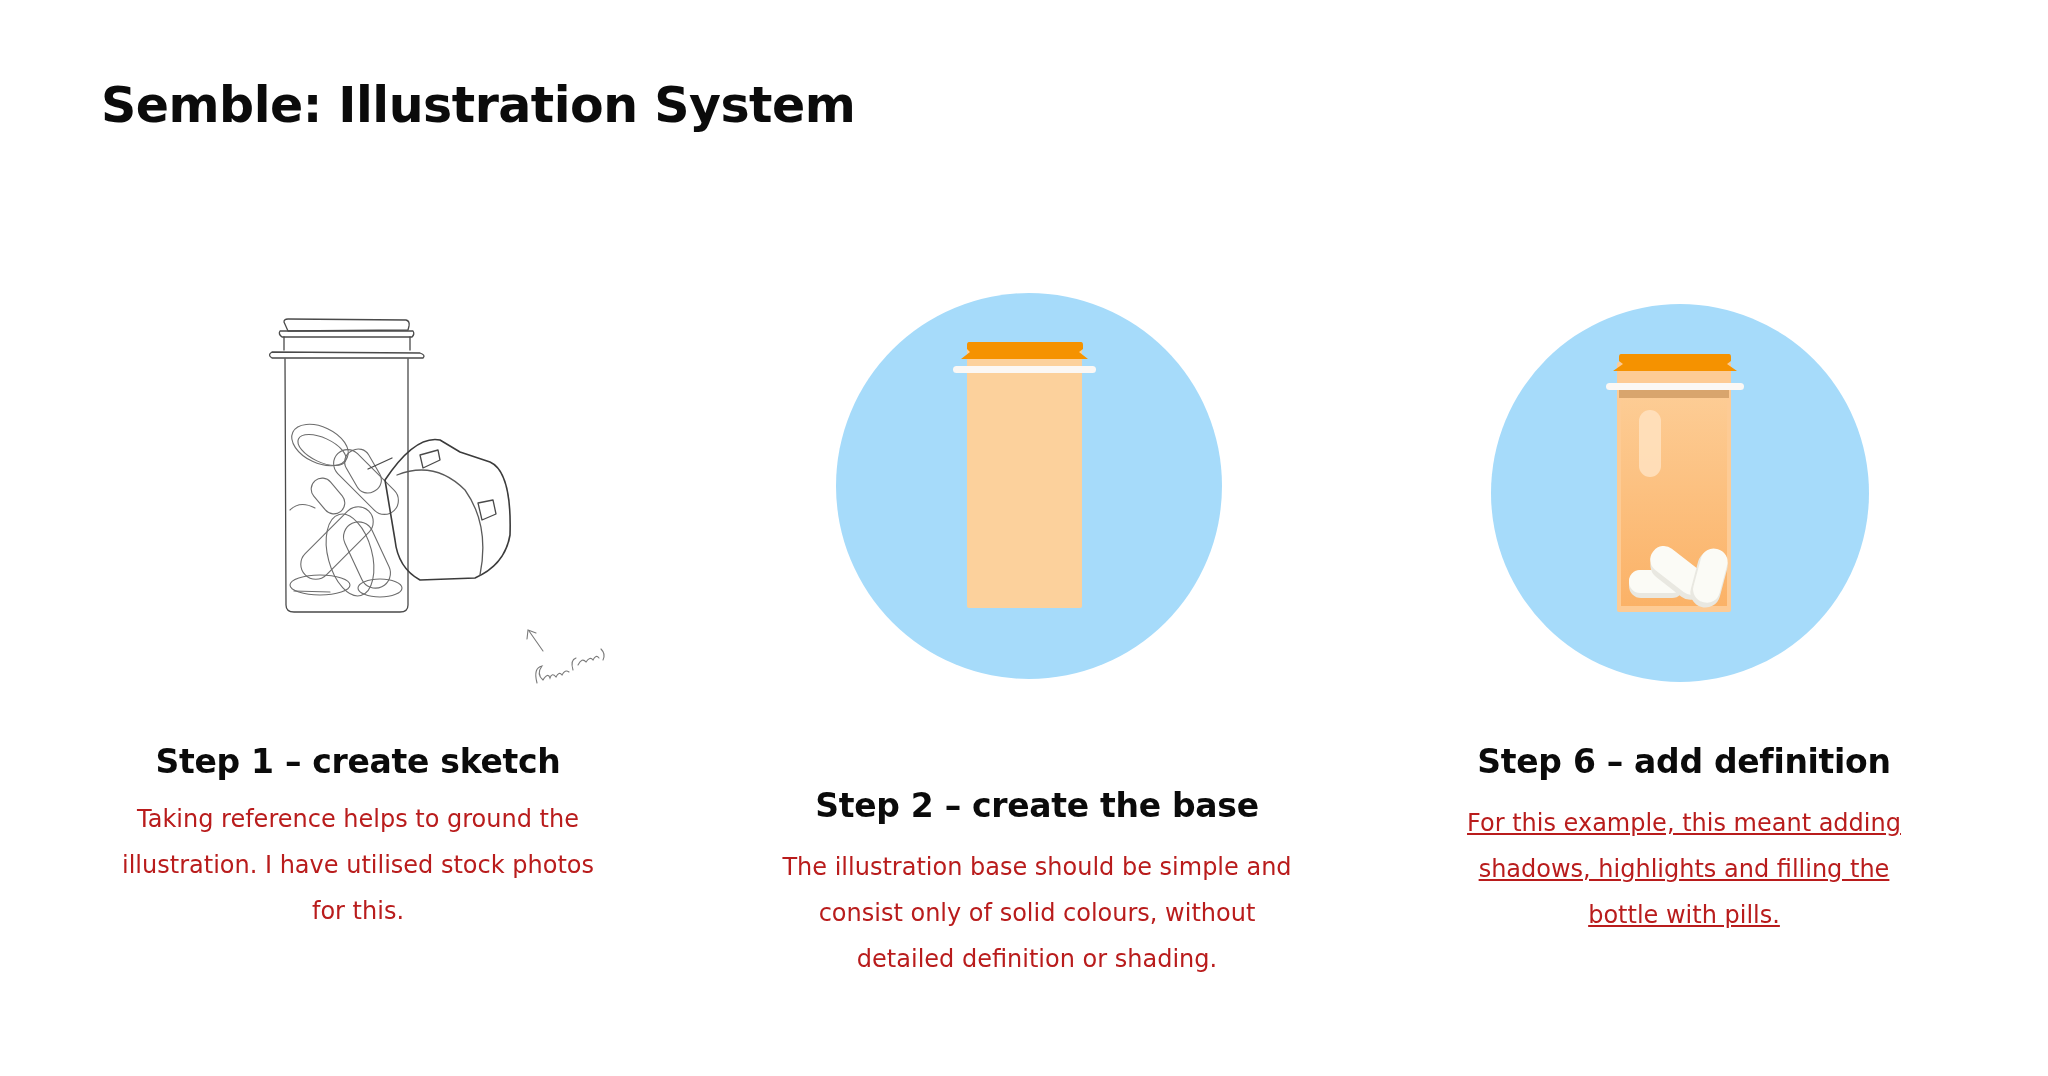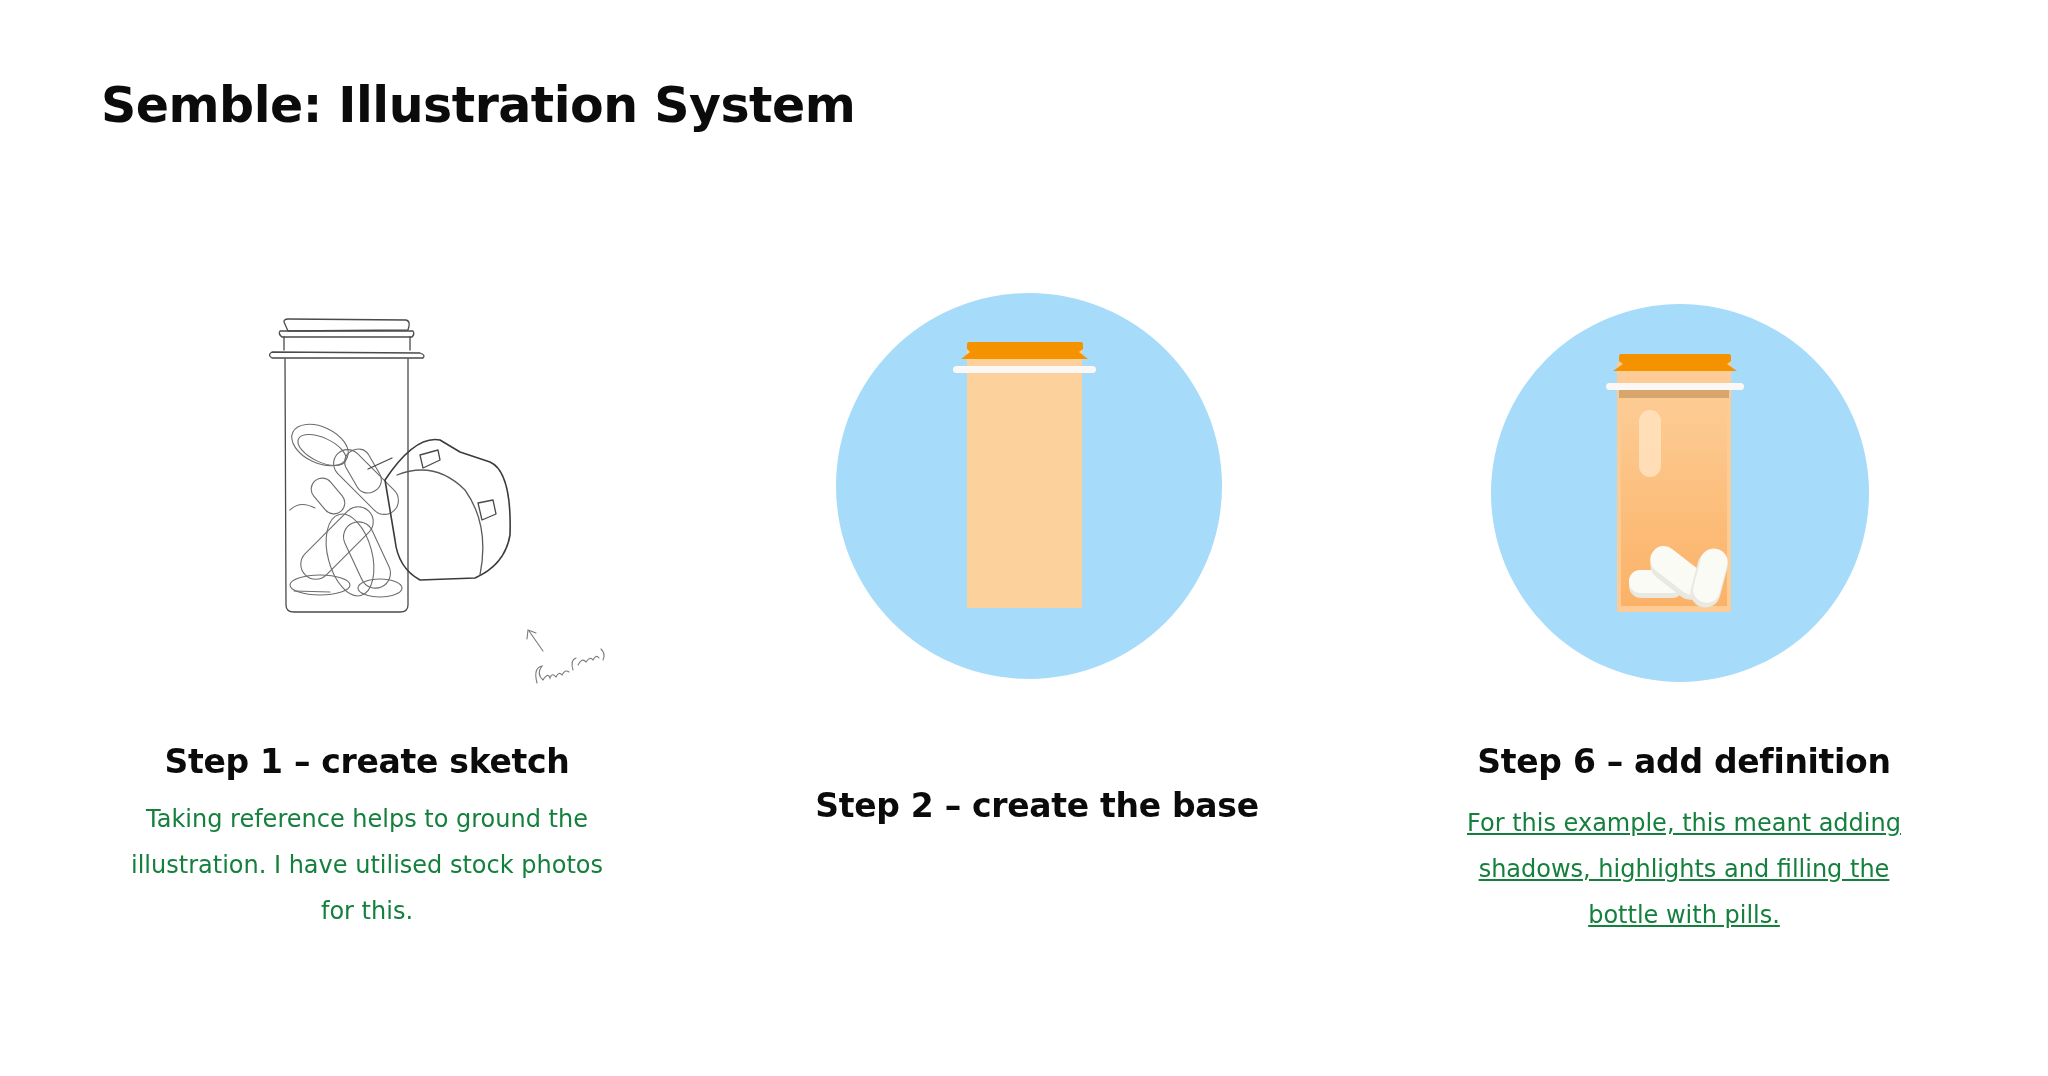--- a/index.html
+++ b/index.html
@@ -15,23 +15,23 @@
     .illus { position: absolute; }
     .step {
       position: absolute; top: 738px; width: 620px; text-align: center;
     }
     .step h2 {
       margin: 0; font-size: 33px; font-weight: bold; letter-spacing: -0.3px;
       line-height: 48px; white-space: nowrap;
     }
     .step p {
       margin: 14px auto 0 auto; font-size: 24px; line-height: 46px; font-weight: normal;
-      color: #15803d; width: 560px;
+      color: #b91c1c; width: 560px;
     }
-    #step-1 { left: 57px; }
+    #step-1 { left: 48px; }
     #step-1 p { margin-top: 10px; }
     #step-2 { left: 727px; margin-top: 44px; }
     #step-3 { left: 1374px; }
   </style>
 </head>
 <body>
 
 <h1 class="title">Semble: Illustration System</h1>
 
 <svg class="illus" style="left:260px; top:300px;" width="360" height="400" viewBox="0 0 360 400">
@@ -119,18 +119,19 @@
   </g>
 </svg>
 
 <div class="step" id="step-1">
   <h2>Step 1 – create sketch</h2>
   <p style="width:480px;">Taking reference helps to ground the illustration. I have utilised stock photos for this.</p>
 </div>
 
 <div class="step" id="step-2">
   <h2>Step 2 – create the base</h2>
+  <p style="width:530px;">The illustration base should be simple and consist only of solid colours, without detailed definition or shading.</p>
 </div>
 
 <div class="step" id="step-3">
   <h2>Step 6 – add definition</h2>
   <p style="width:450px;text-decoration:underline;">For this example, this meant adding shadows, highlights and filling the bottle with pills.</p>
 </div>
 
 </body></html>

